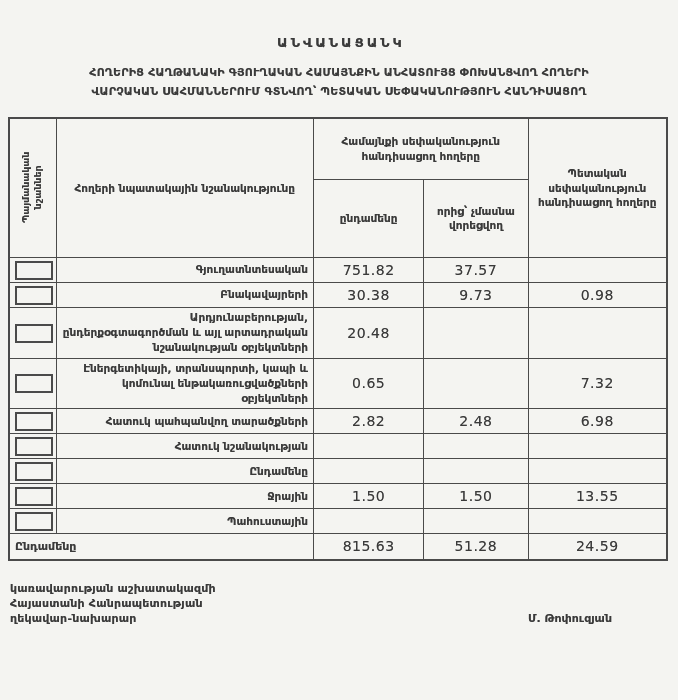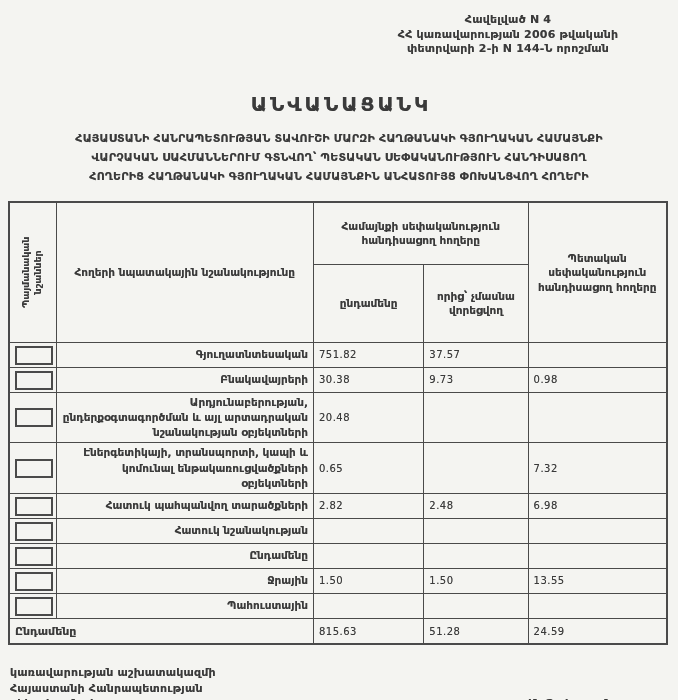--- a/index.html
+++ b/index.html
@@ -26,21 +26,21 @@
     text-align: center;
     font-size: 11px;
     font-weight: bold;
     line-height: 1.32;
     letter-spacing: 0.2px;
   }
   
   .doc-title {
     margin: 35px 0 0 4px;
     text-align: center;
-    font-size: 20px;
+    font-size: 13px;
     font-weight: bold;
     letter-spacing: 3px;
   }
   
   .subtitle {
     margin-top: 13px;
     text-align: center;
     font-size: 11px;
     font-weight: bold;
     line-height: 1.75;
@@ -83,22 +83,23 @@
     line-height: 1.3;
   }
   tbody tr { height: 25px; }
   td.c-label {
     font-size: 10.5px;
     font-weight: bold;
     text-align: right;
     line-height: 1.45;
   }
   td.c-num {
-    font-size: 10px;
+    font-size: 14px;
     font-weight: normal;
+    text-align: center;
     letter-spacing: 0.5px;
   }
   td.c-symcell { text-align: center; }
   .symbol-box {
     display: inline-block;
     width: 34px;
     height: 15px;
     border: 2px solid #4a4a4a;
     background: transparent;
     vertical-align: middle;
@@ -131,32 +132,26 @@
     padding-bottom: 2px;
   }
   
   .page * { text-shadow: 0 0 0.4px rgba(58,58,58,0.55); }
 </style>
 </head>
 <body>
 
 <div class="page">
 
-  <div class="header-ref">
-    <div>Հավելված N 4</div>
-    <div>ՀՀ կառավարության 2006 թվականի</div>
-    <div>փետրվարի 2-ի N 144-Ն որոշման</div>
-  </div>
 
   <h1 class="doc-title">ԱՆՎԱՆԱՑԱՆԿ</h1>
 
   <div class="subtitle">
-    <div>ՀԱՅԱՍՏԱՆԻ ՀԱՆՐԱՊԵՏՈՒԹՅԱՆ ՏԱՎՈՒՇԻ ՄԱՐԶԻ ՀԱՂԹԱՆԱԿԻ ԳՅՈՒՂԱԿԱՆ ՀԱՄԱՅՆՔԻ</div>
+    <div>ՀՈՂԵՐԻՑ ՀԱՂԹԱՆԱԿԻ ԳՅՈՒՂԱԿԱՆ ՀԱՄԱՅՆՔԻՆ ԱՆՀԱՏՈՒՅՑ ՓՈԽԱՆՑՎՈՂ ՀՈՂԵՐԻ</div>
     <div>ՎԱՐՉԱԿԱՆ ՍԱՀՄԱՆՆԵՐՈՒՄ ԳՏՆՎՈՂ՝ ՊԵՏԱԿԱՆ ՍԵՓԱԿԱՆՈՒԹՅՈՒՆ ՀԱՆԴԻՍԱՑՈՂ</div>
-    <div>ՀՈՂԵՐԻՑ ՀԱՂԹԱՆԱԿԻ ԳՅՈՒՂԱԿԱՆ ՀԱՄԱՅՆՔԻՆ ԱՆՀԱՏՈՒՅՑ ՓՈԽԱՆՑՎՈՂ ՀՈՂԵՐԻ</div>
   </div>
 
   <table class="land-table">
     <colgroup>
       <col class="c-sym">
       <col class="c-label-col">
       <col class="c-total-col">
       <col class="c-nonpriv-col">
       <col class="c-state-col">
     </colgroup>

